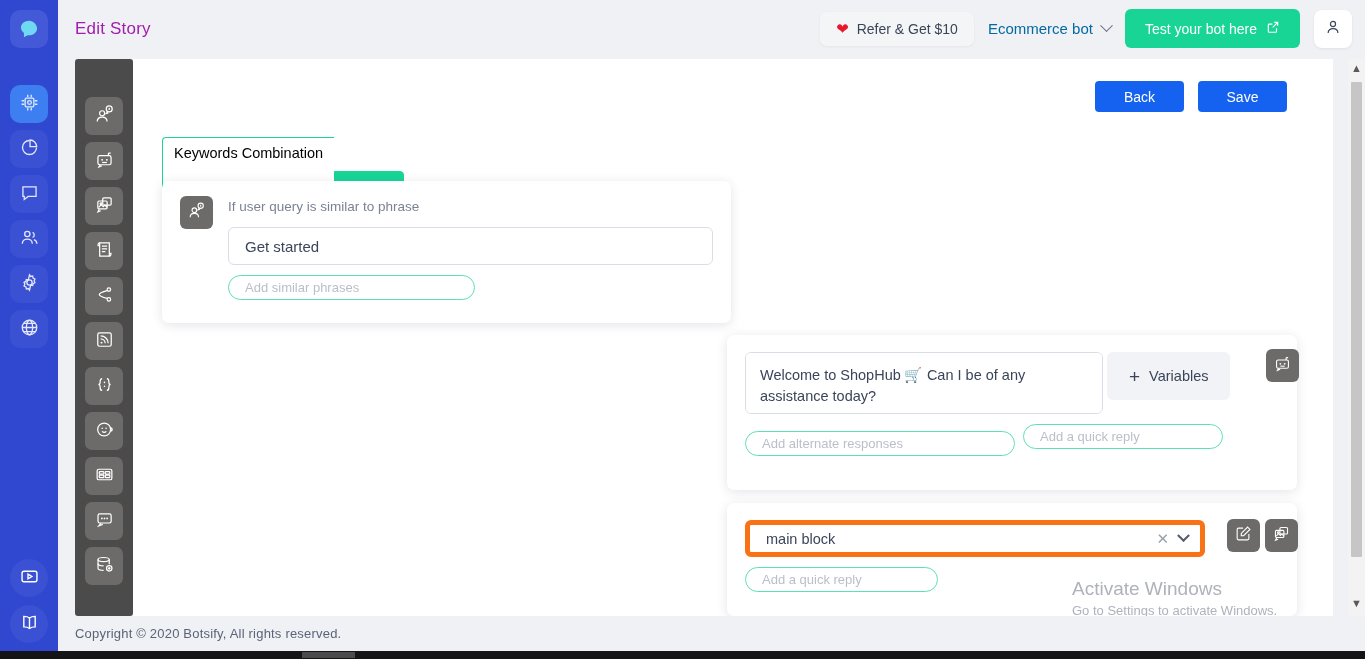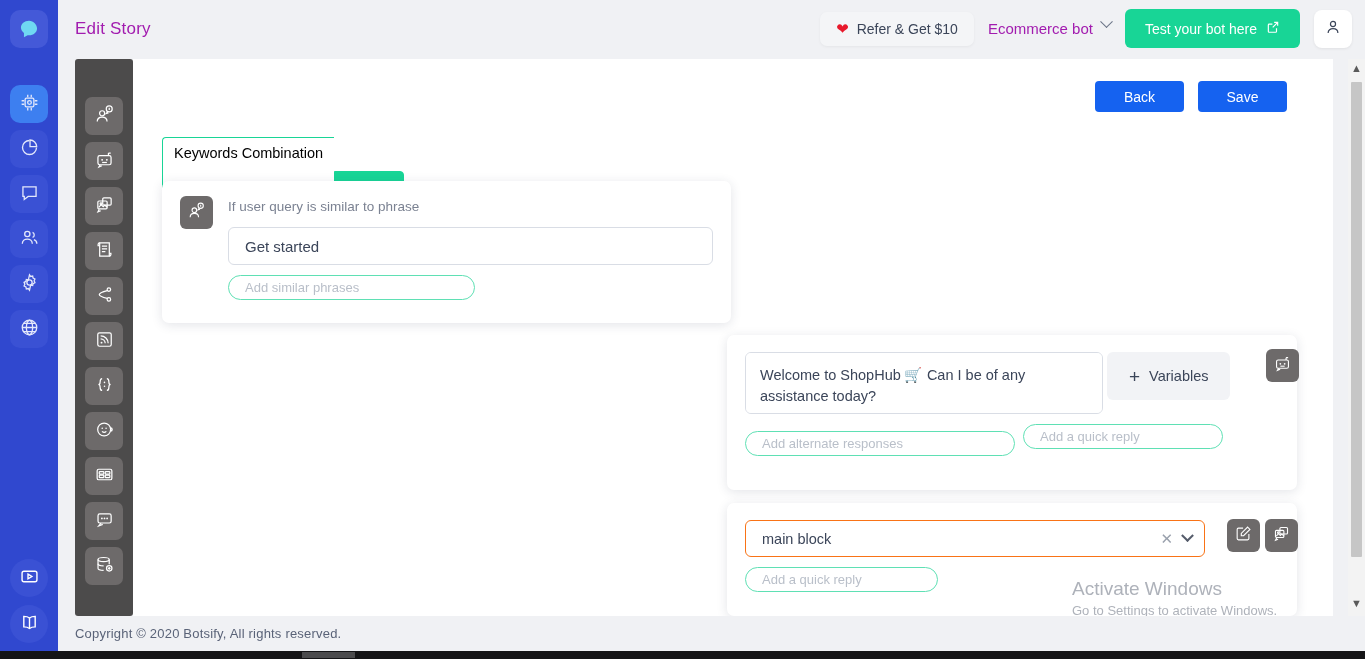--- a/index.html
+++ b/index.html
@@ -51,22 +51,22 @@
     margin-left: auto; display: flex; align-items: center; gap: 14px;
     padding-right: 13px; height: 57px;
   }
   .refer-pill {
     display: flex; align-items: center; gap: 8px;
     background: #f4f5f7; border-radius: 7px; padding: 9px 16px;
     font-size: 14px; color: #3b4559; box-shadow: 0 1px 3px rgba(0,0,0,.05);
   }
   .heart { color: #e8192c; font-size: 15px; line-height: 1; }
   .bot-select {
-    display: flex; gap: 9px;
-    font-size: 15px; color: #a21caf;
+    display: flex; align-items: center; gap: 9px;
+    font-size: 15px; color: #0369a1;
   }
   .chev { display: inline-block; width: 9px; height: 9px;
     border-right: 1.6px solid #6b7487; border-bottom: 1.6px solid #6b7487;
     transform: rotate(45deg) translate(-2px,-2px); }
   .test-btn {
     display: flex; align-items: center; gap: 9px;
     background: #18d596; color: #fff; border: none; border-radius: 6px;
     padding: 11px 20px; font-size: 14px; font-family: inherit; cursor: pointer;
   }
   .acct-btn {
@@ -155,21 +155,21 @@
     font-size: 14.5px; color: #3b4559; font-family: inherit; cursor: pointer;
   }
   .vars-plus { font-size: 19px; color: #3b4559; line-height: 1; }
   .pill-row { margin-top: 10px; display: flex; flex-direction: row; gap: 8px; }
   .pill-alt { width: 270px; }
   .pill-qr  { width: 200px; }
 
   
   .card-block { left: 594px; top: 444px; width: 570px; height: 113px; padding: 17px 18px; }
   .select-box {
-    width: 460px; height: 37px; border: 1px solid #f97316; border-radius: 6px;
+    width: 460px; height: 37px; border: 5px solid #f97316; border-radius: 6px;
     display: flex; align-items: center; padding: 0 12px 0 16px;
     font-size: 14.5px; color: #3b4559; background: #fff;
   }
   .select-val { flex: 1; }
   .sel-x { color: #9aa1ad; font-size: 15px; margin-right: 10px; cursor: pointer; }
   .sel-chev {
     width: 9px; height: 9px; border-right: 2px solid #555c6b; border-bottom: 2px solid #555c6b;
     transform: rotate(45deg) translate(-2px,-2px); cursor: pointer;
   }
 

